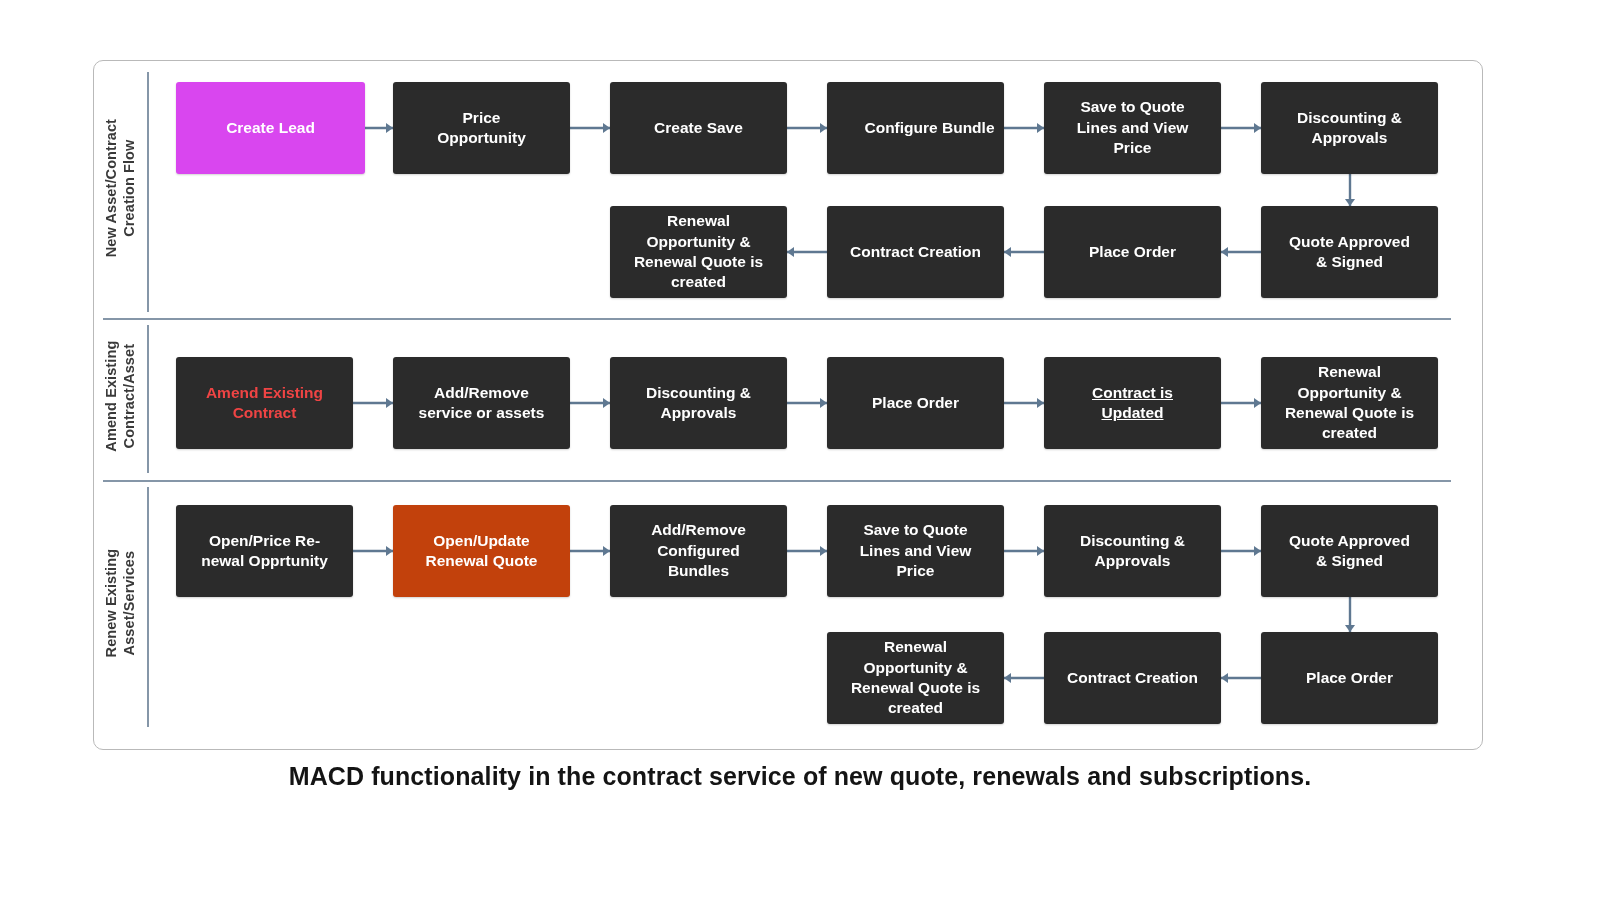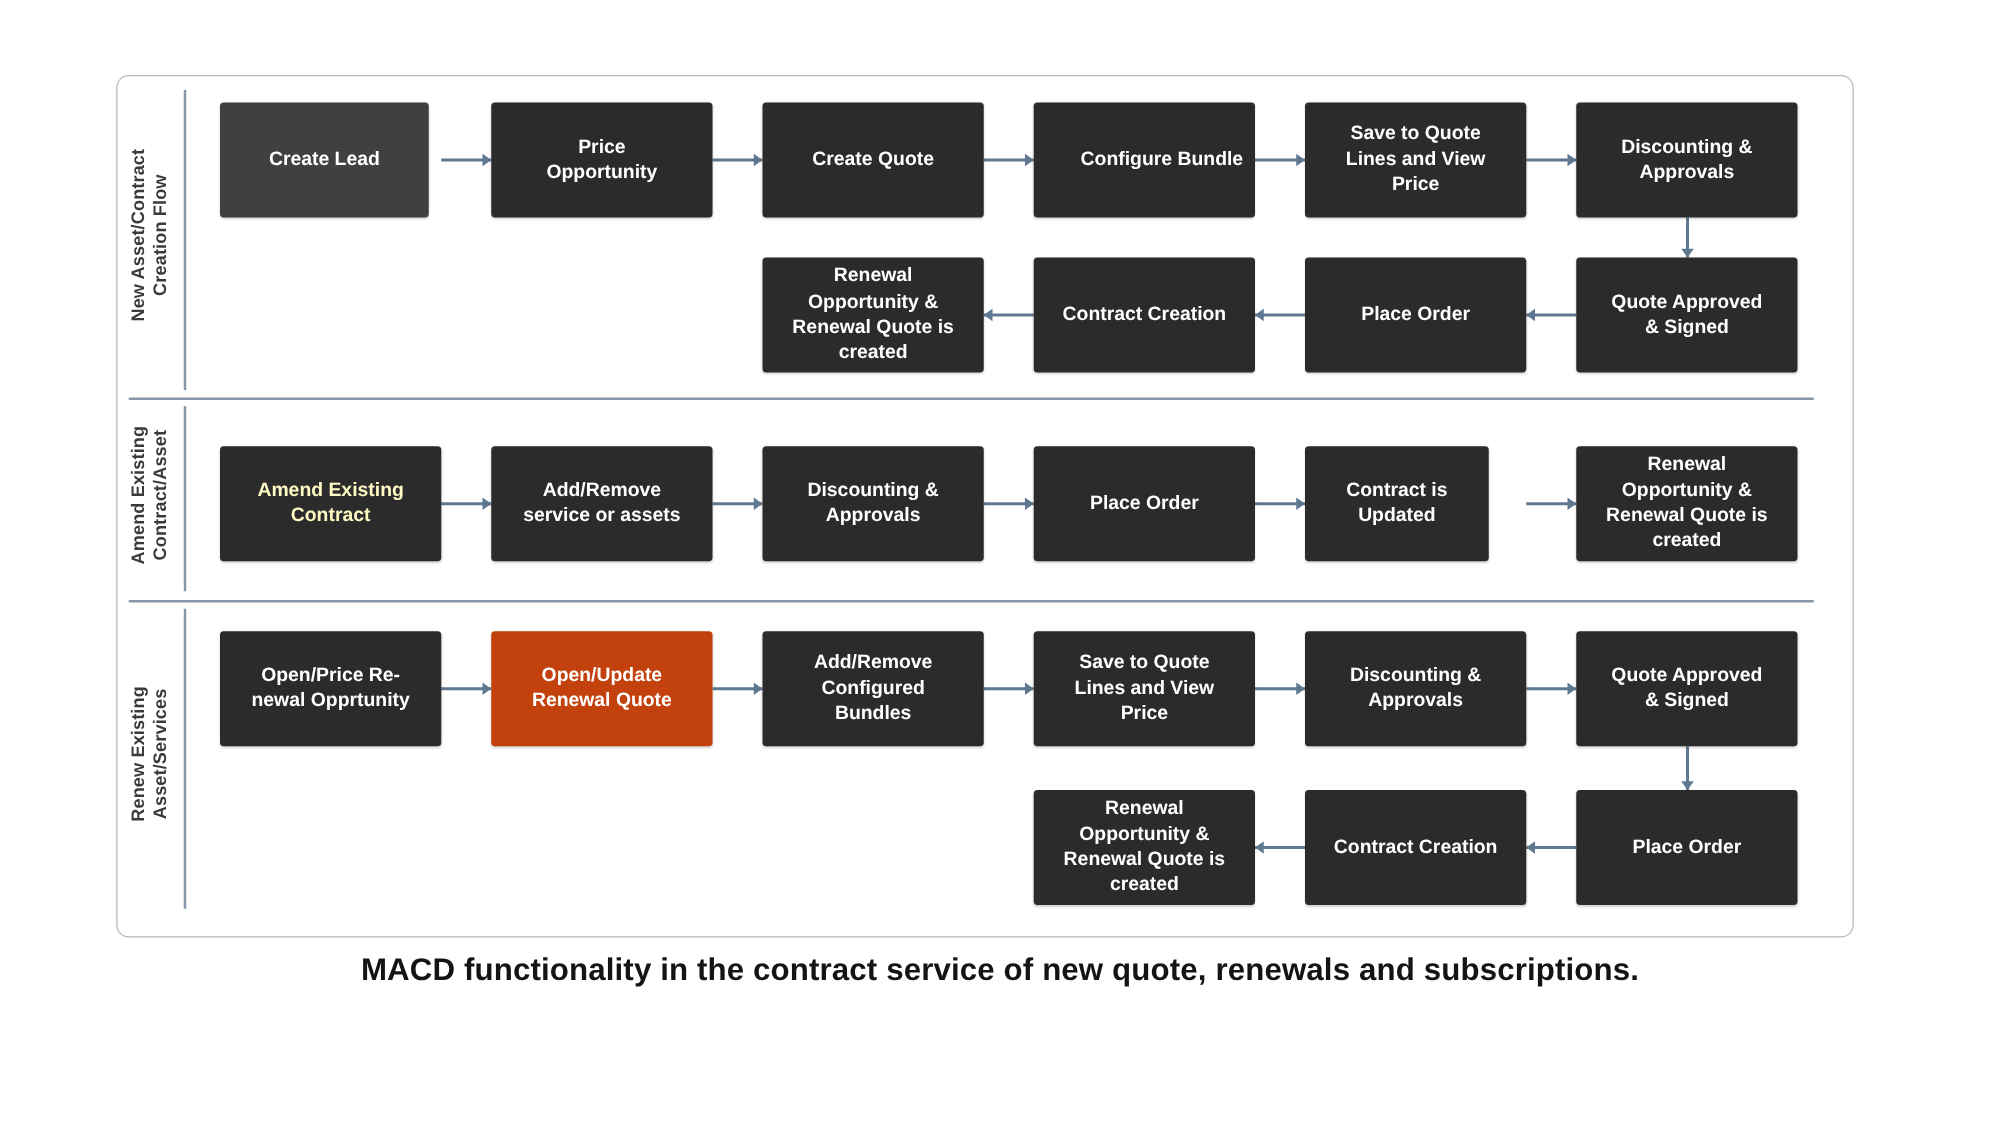--- a/index.html
+++ b/index.html
@@ -256,46 +256,46 @@
       </div>
       <div class="conn" style="left: 992px; top: 666px; width: 64px; height: 24px;">
         <svg width="64" height="24">
           <line x1="52" y1="12" x2="12" y2="12" stroke="#5f7891" stroke-width="2.4"></line>
           <polygon points="12,12 19,6.96 19,17.04" fill="#5f7891"></polygon>
         </svg>
       </div>
     </div>
 
   <div id="nodes">
-      <div class="node" style="left: 176px; top: 82px; width: 167px; height: 92px; background: #404040; color: rgb(255, 255, 255);">Create Lead</div>
+      <div class="node" style="left: 176px; top: 82px; width: 189px; height: 92px; background: #d946ef; color: rgb(255, 255, 255);">Create Lead</div>
       <div class="node" style="left: 393px; top: 82px; width: 177px; height: 92px; background: rgb(43, 43, 43); color: rgb(255, 255, 255);">Price
 Opportunity</div>
-      <div class="node" style="left: 610px; top: 82px; width: 177px; height: 92px; background: rgb(43, 43, 43); color: rgb(255, 255, 255);">Create Quote</div>
+      <div class="node" style="left: 610px; top: 82px; width: 177px; height: 92px; background: rgb(43, 43, 43); color: rgb(255, 255, 255);">Create Save</div>
       <div class="node" style="left: 827px; top: 82px; width: 177px; height: 92px; background: rgb(43, 43, 43); color: rgb(255, 255, 255); padding-left: 36px;">Configure Bundle</div>
       <div class="node" style="left: 1044px; top: 82px; width: 177px; height: 92px; background: rgb(43, 43, 43); color: rgb(255, 255, 255);">Save to Quote
 Lines and View
 Price</div>
       <div class="node" style="left: 1261px; top: 82px; width: 177px; height: 92px; background: rgb(43, 43, 43); color: rgb(255, 255, 255);">Discounting &amp;
 Approvals</div>
       <div class="node" style="left: 610px; top: 206px; width: 177px; height: 92px; background: rgb(43, 43, 43); color: rgb(255, 255, 255);">Renewal
 Opportunity &amp;
 Renewal Quote is
 created</div>
       <div class="node" style="left: 827px; top: 206px; width: 177px; height: 92px; background: rgb(43, 43, 43); color: rgb(255, 255, 255);">Contract Creation</div>
       <div class="node" style="left: 1044px; top: 206px; width: 177px; height: 92px; background: rgb(43, 43, 43); color: rgb(255, 255, 255);">Place Order</div>
       <div class="node" style="left: 1261px; top: 206px; width: 177px; height: 92px; background: rgb(43, 43, 43); color: rgb(255, 255, 255);">Quote Approved
 &amp; Signed</div>
-      <div class="node" style="left: 176px; top: 357px; width: 177px; height: 92px; background: rgb(43, 43, 43); color: #fef9c3;">Amend Existing
+      <div class="node" style="left: 176px; top: 357px; width: 177px; height: 92px; background: rgb(43, 43, 43); color: #ef4444;">Amend Existing
 Contract</div>
       <div class="node" style="left: 393px; top: 357px; width: 177px; height: 92px; background: rgb(43, 43, 43); color: rgb(255, 255, 255);">Add/Remove
 service or assets</div>
       <div class="node" style="left: 610px; top: 357px; width: 177px; height: 92px; background: rgb(43, 43, 43); color: rgb(255, 255, 255);">Discounting &amp;
 Approvals</div>
       <div class="node" style="left: 827px; top: 357px; width: 177px; height: 92px; background: rgb(43, 43, 43); color: rgb(255, 255, 255);">Place Order</div>
-      <div class="node" style="left: 1044px; top: 357px; width: 147px; height: 92px; background: rgb(43, 43, 43); color: rgb(255, 255, 255);">Contract is
+      <div class="node" style="left: 1044px; top: 357px; width: 177px; height: 92px; background: rgb(43, 43, 43); color: rgb(255, 255, 255); text-decoration: underline;">Contract is
 Updated</div>
       <div class="node" style="left: 1261px; top: 357px; width: 177px; height: 92px; background: rgb(43, 43, 43); color: rgb(255, 255, 255);">Renewal
 Opportunity &amp;
 Renewal Quote is
 created</div>
       <div class="node" style="left: 176px; top: 505px; width: 177px; height: 92px; background: rgb(43, 43, 43); color: rgb(255, 255, 255);">Open/Price Re-
 newal Opprtunity</div>
       <div class="node" style="left: 393px; top: 505px; width: 177px; height: 92px; background: #c2410c; color: rgb(255, 255, 255);">Open/Update
 Renewal Quote</div>
       <div class="node" style="left: 610px; top: 505px; width: 177px; height: 92px; background: rgb(43, 43, 43); color: rgb(255, 255, 255);">Add/Remove

